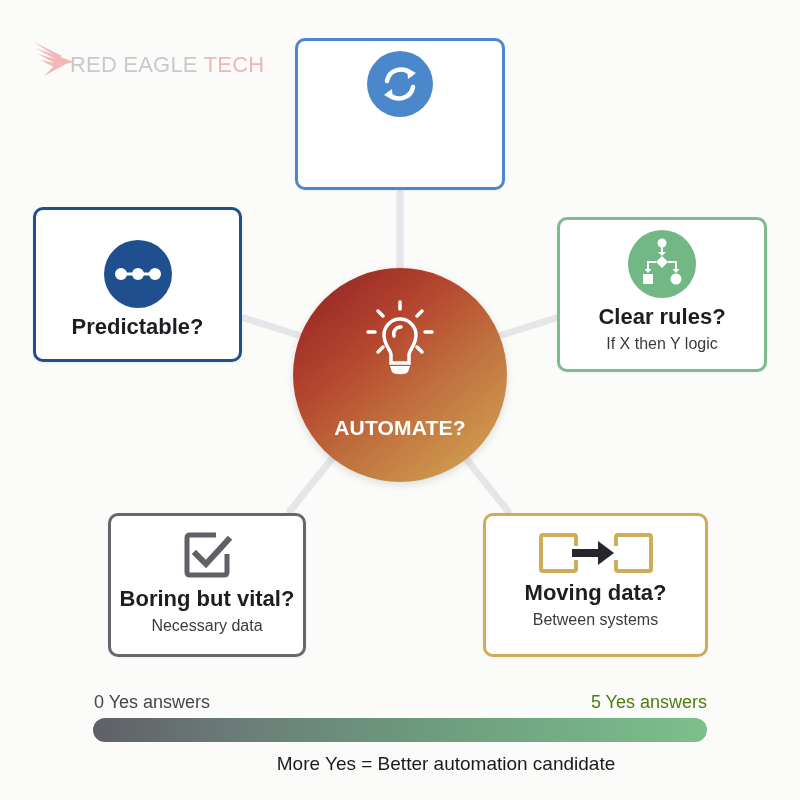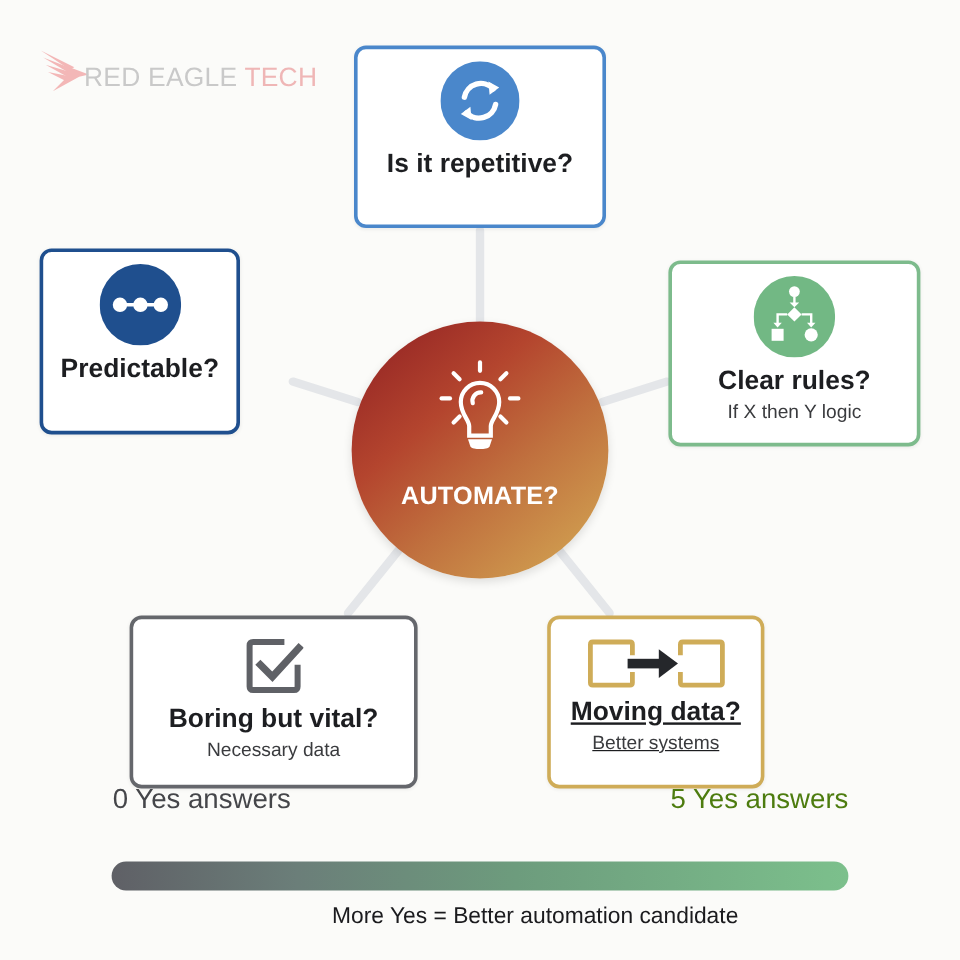--- a/index.html
+++ b/index.html
@@ -25,41 +25,41 @@
       position: absolute; background: #ffffff; border-radius: 10px; border: 3px solid #999;
       display: flex; flex-direction: column; align-items: center;
       box-shadow: 0 1px 3px rgba(0,0,0,0.06);
     }
     .card .icon-wrap { display: flex; align-items: center; justify-content: center; }
     .card .title { font-weight: 700; font-size: 22px; color: #1d1e21; margin-top: 6px; white-space: nowrap; }
     .card .subtitle { font-size: 16px; color: #3a3b3e; margin-top: 5px; white-space: nowrap; }
 
     #card-repetitive { left: 295px; top: 38px; width: 210px; height: 152px; border-color: #4a87cb; }
     #card-repetitive .icon-wrap { margin-top: 10px; }
-    #card-predictable { left: 33px; top: 207px; width: 167px; height: 155px; border-color: #1f4f8e; }
+    #card-predictable { left: 33px; top: 207px; width: 209px; height: 155px; border-color: #1f4f8e; justify-content: center; }
     #card-predictable .icon-wrap { margin-top: 10px; }
     #card-rules { left: 557px; top: 207px; width: 210px; height: 155px; border-color: #7dbb8c; margin-top: 10px; }
     #card-rules .icon-wrap { margin-top: 10px; }
-    #card-boring { left: 108px; top: 513px; width: 240px; height: 144px; border-color: #65676c; }
+    #card-boring { left: 108px; top: 513px; width: 198px; height: 144px; border-color: #65676c; }
     #card-boring .icon-wrap { margin-top: 14px; }
-    #card-moving { left: 456px; top: 513px; width: 181px; height: 144px; border-color: #cfac58; text-decoration: underline; }
+    #card-moving { left: 483px; top: 513px; width: 225px; height: 144px; border-color: #cfac58; }
     #card-moving .icon-wrap { margin-top: 16px; }
 
     .center-hub {
       position: absolute; left: 293px; top: 268px; width: 214px; height: 214px; border-radius: 50%;
       background: linear-gradient(140deg, #8e1e22 0%, #b4452e 35%, #c0703e 60%, #d5ac55 100%);
       display: flex; flex-direction: column; align-items: center;
       box-shadow: 0 3px 8px rgba(0,0,0,0.12);
     }
     .center-hub .bulb { margin-top: 32px; }
     .center-hub .hub-label {
-      color: #ffffff; font-weight: 700; font-size: 21px; margin-top: 13px; letter-spacing: 0.2px;
+      color: #ffffff; font-weight: 700; font-size: 21px; margin-top: 28px; letter-spacing: 0.2px;
     }
 
-    .scale-label { position: absolute; top: 652px; font-size: 23px; }
+    .scale-label { position: absolute; top: 692px; font-size: 18px; }
     #scale-min { left: 94px; color: #45464a; }
     #scale-max { right: 93px; color: #4d7c0f; }
     .scale-bar {
       position: absolute; left: 93px; top: 718px; width: 614px; height: 24px; border-radius: 12px;
       background: linear-gradient(90deg, #5f6066 0%, #6b7e79 25%, #6d9c7d 55%, #7cc08c 100%);
     }
     .caption {
       position: absolute; top: 753px; left: 0; width: 800px; text-align: center;
       font-size: 19px; color: #1b1b1e; margin-left: 46px;
     }
@@ -95,21 +95,20 @@
     <svg width="66" height="66" viewBox="0 0 66 66">
       <circle cx="33" cy="33" r="33" fill="#4a87cb"></circle>
       <g fill="none" stroke="#ffffff" stroke-width="4.5" stroke-linecap="round">
         <path d="M20 30 A14 14 0 0 1 44 23"></path>
         <path d="M46 36 A14 14 0 0 1 22 43"></path>
       </g>
       <path d="M40 17 L49 22 L41 28 Z" fill="#ffffff"></path>
       <path d="M26 49 L17 44 L25 38 Z" fill="#ffffff"></path>
     </svg>
   </div>
-  <div class="title">Is it repetitive?</div>
 </div>
 
 <div class="card" id="card-predictable">
   <div class="icon-wrap">
     <svg width="68" height="68" viewBox="0 0 68 68">
       <circle cx="34" cy="34" r="34" fill="#1f4f8e"></circle>
       <line x1="17" y1="34" x2="51" y2="34" stroke="#ffffff" stroke-width="3"></line>
       <circle cx="17" cy="34" r="6" fill="#ffffff"></circle>
       <circle cx="34" cy="34" r="6" fill="#ffffff"></circle>
       <circle cx="51" cy="34" r="6" fill="#ffffff"></circle>
@@ -176,19 +175,19 @@
     <svg width="116" height="42" viewBox="0 0 116 42">
       <g fill="none" stroke="#cfac58" stroke-width="4">
         <path d="M38 14 L38 5 Q38 3 36 3 L5 3 Q3 3 3 5 L3 37 Q3 39 5 39 L36 39 Q38 39 38 37 L38 28"></path>
         <path d="M78 14 L78 5 Q78 3 80 3 L111 3 Q113 3 113 5 L113 37 Q113 39 111 39 L80 39 Q78 39 78 37 L78 28"></path>
       </g>
       <rect x="34" y="17" width="28" height="8" fill="#25272b"></rect>
       <path d="M60 9 L76 21 L60 33 Z" fill="#25272b"></path>
     </svg>
   </div>
   <div class="title">Moving data?</div>
-  <div class="subtitle">Better systems</div>
+  <div class="subtitle">Between systems</div>
 </div>
 
 <div class="scale-label" id="scale-min">0 Yes answers</div>
 <div class="scale-label" id="scale-max">5 Yes answers</div>
 <div class="scale-bar"></div>
 <div class="caption">More Yes = Better automation candidate</div>
 
 </body></html>

